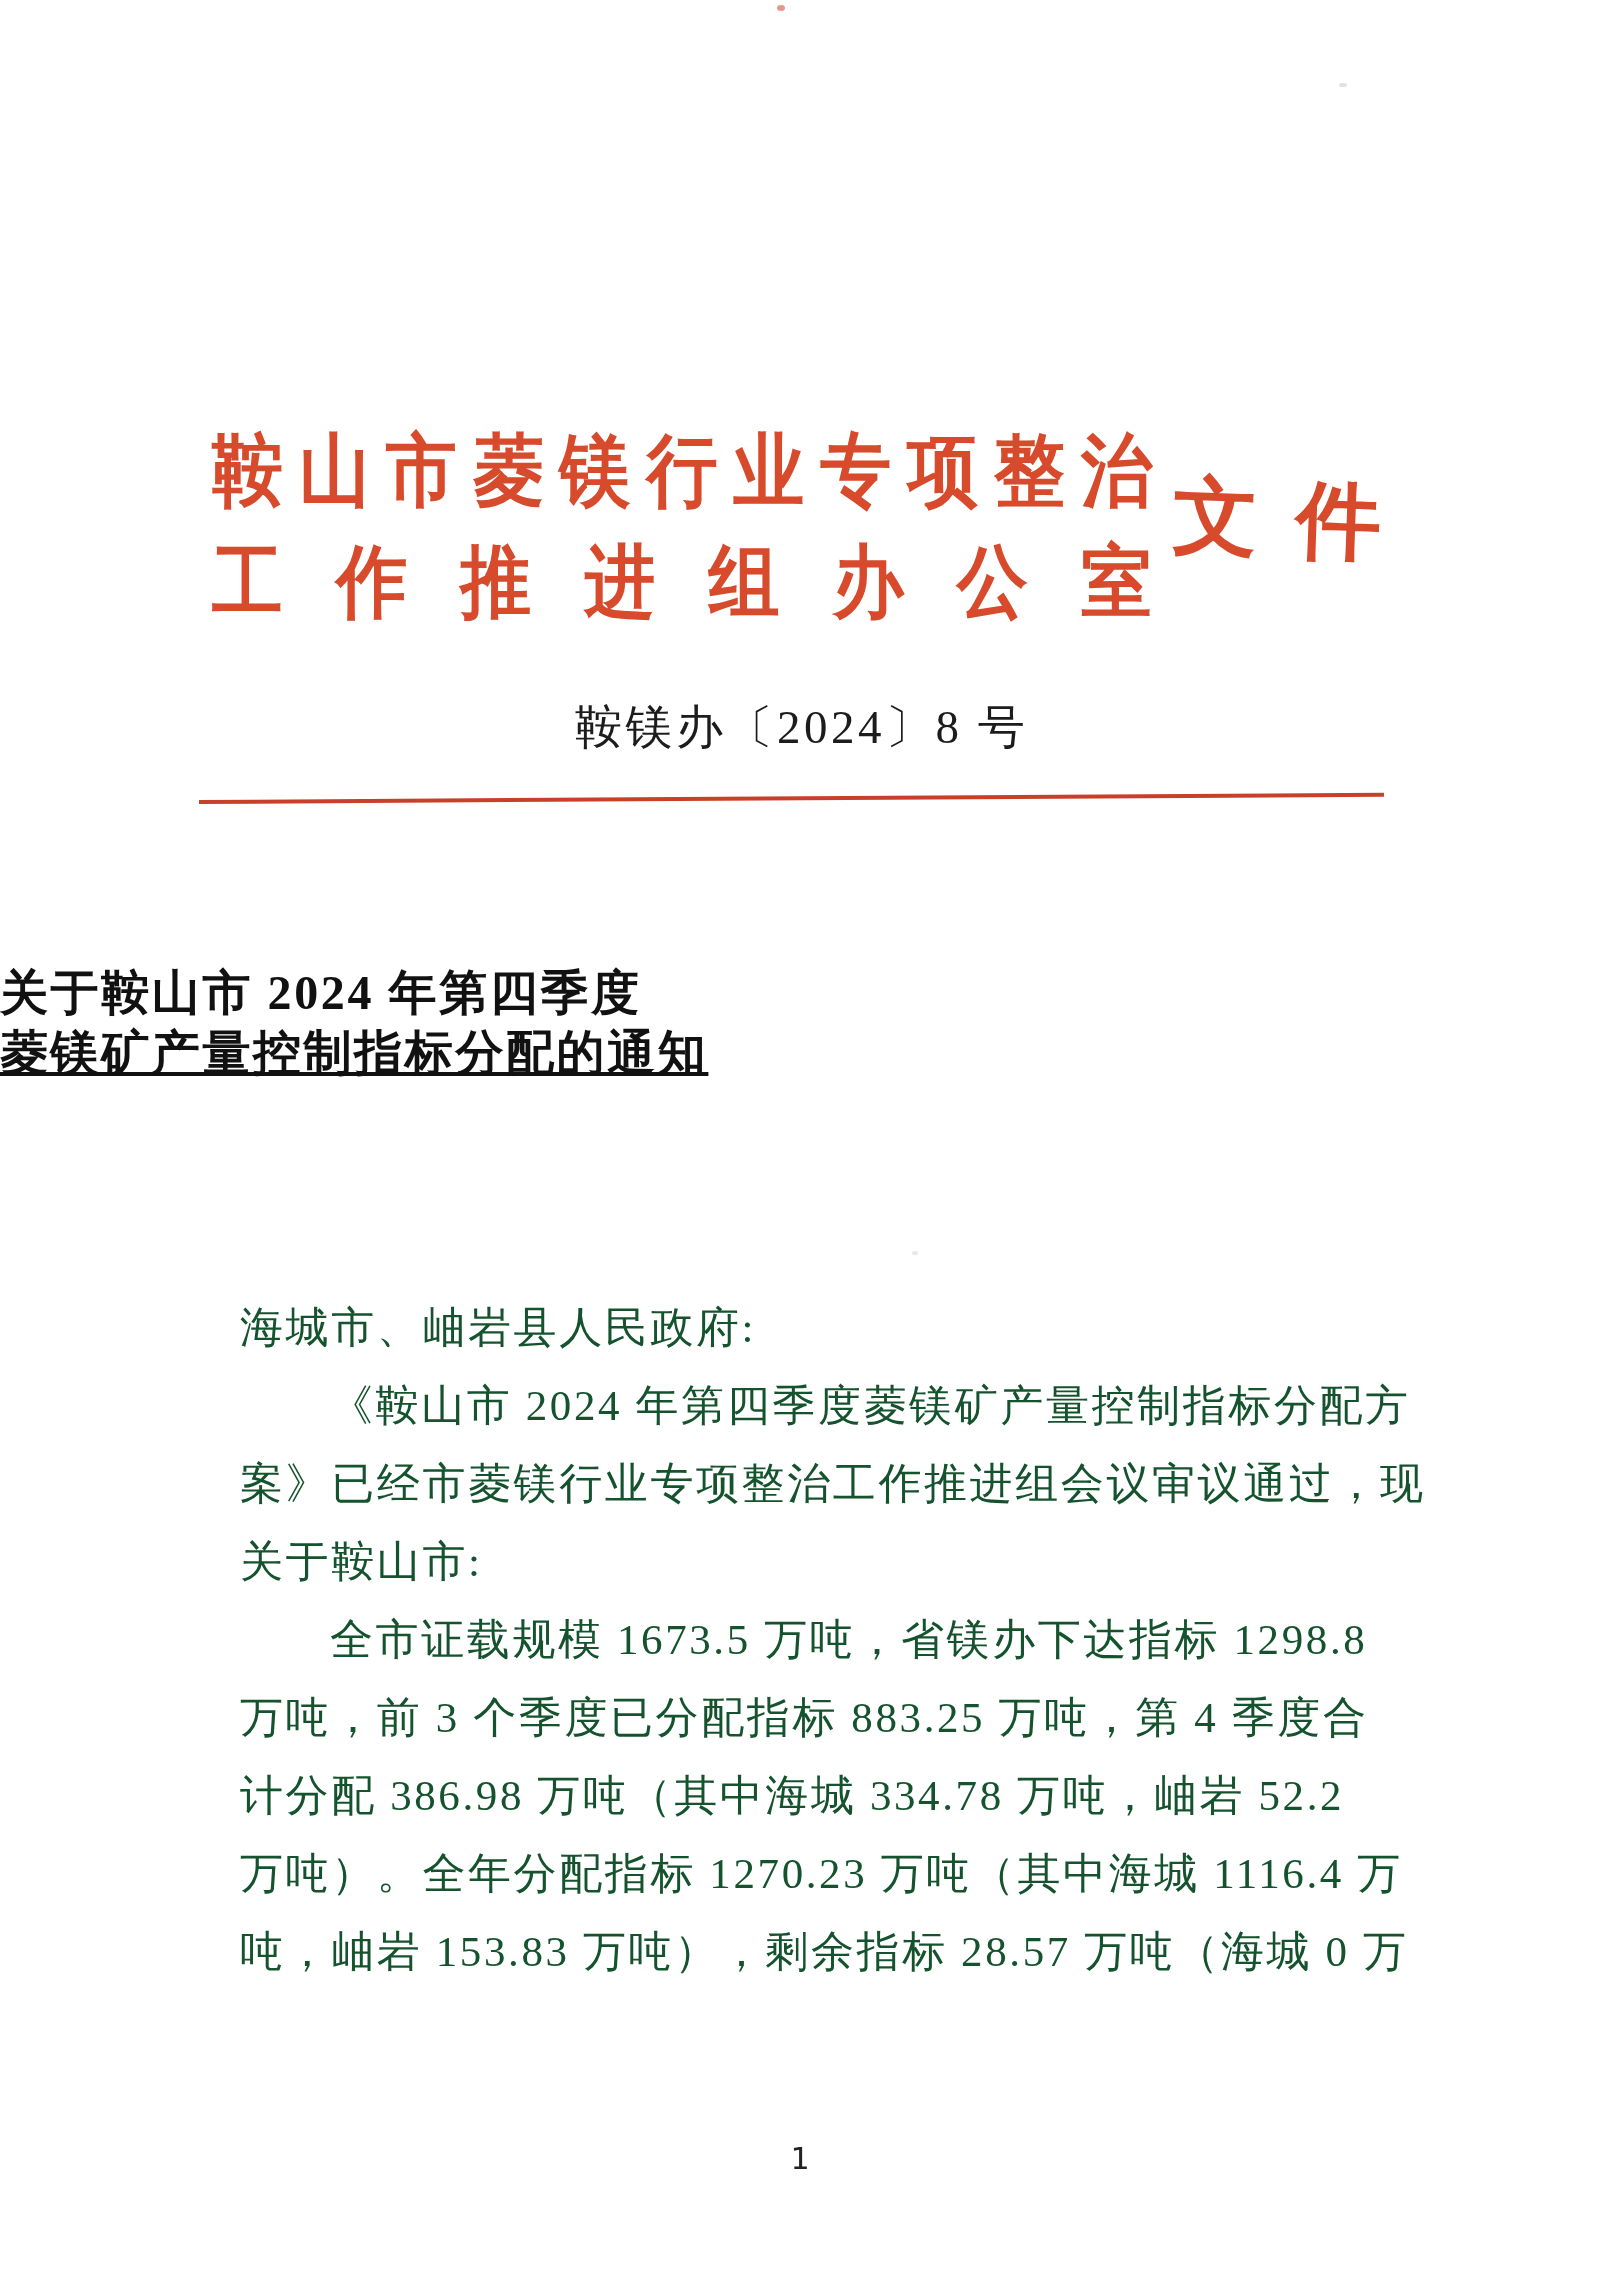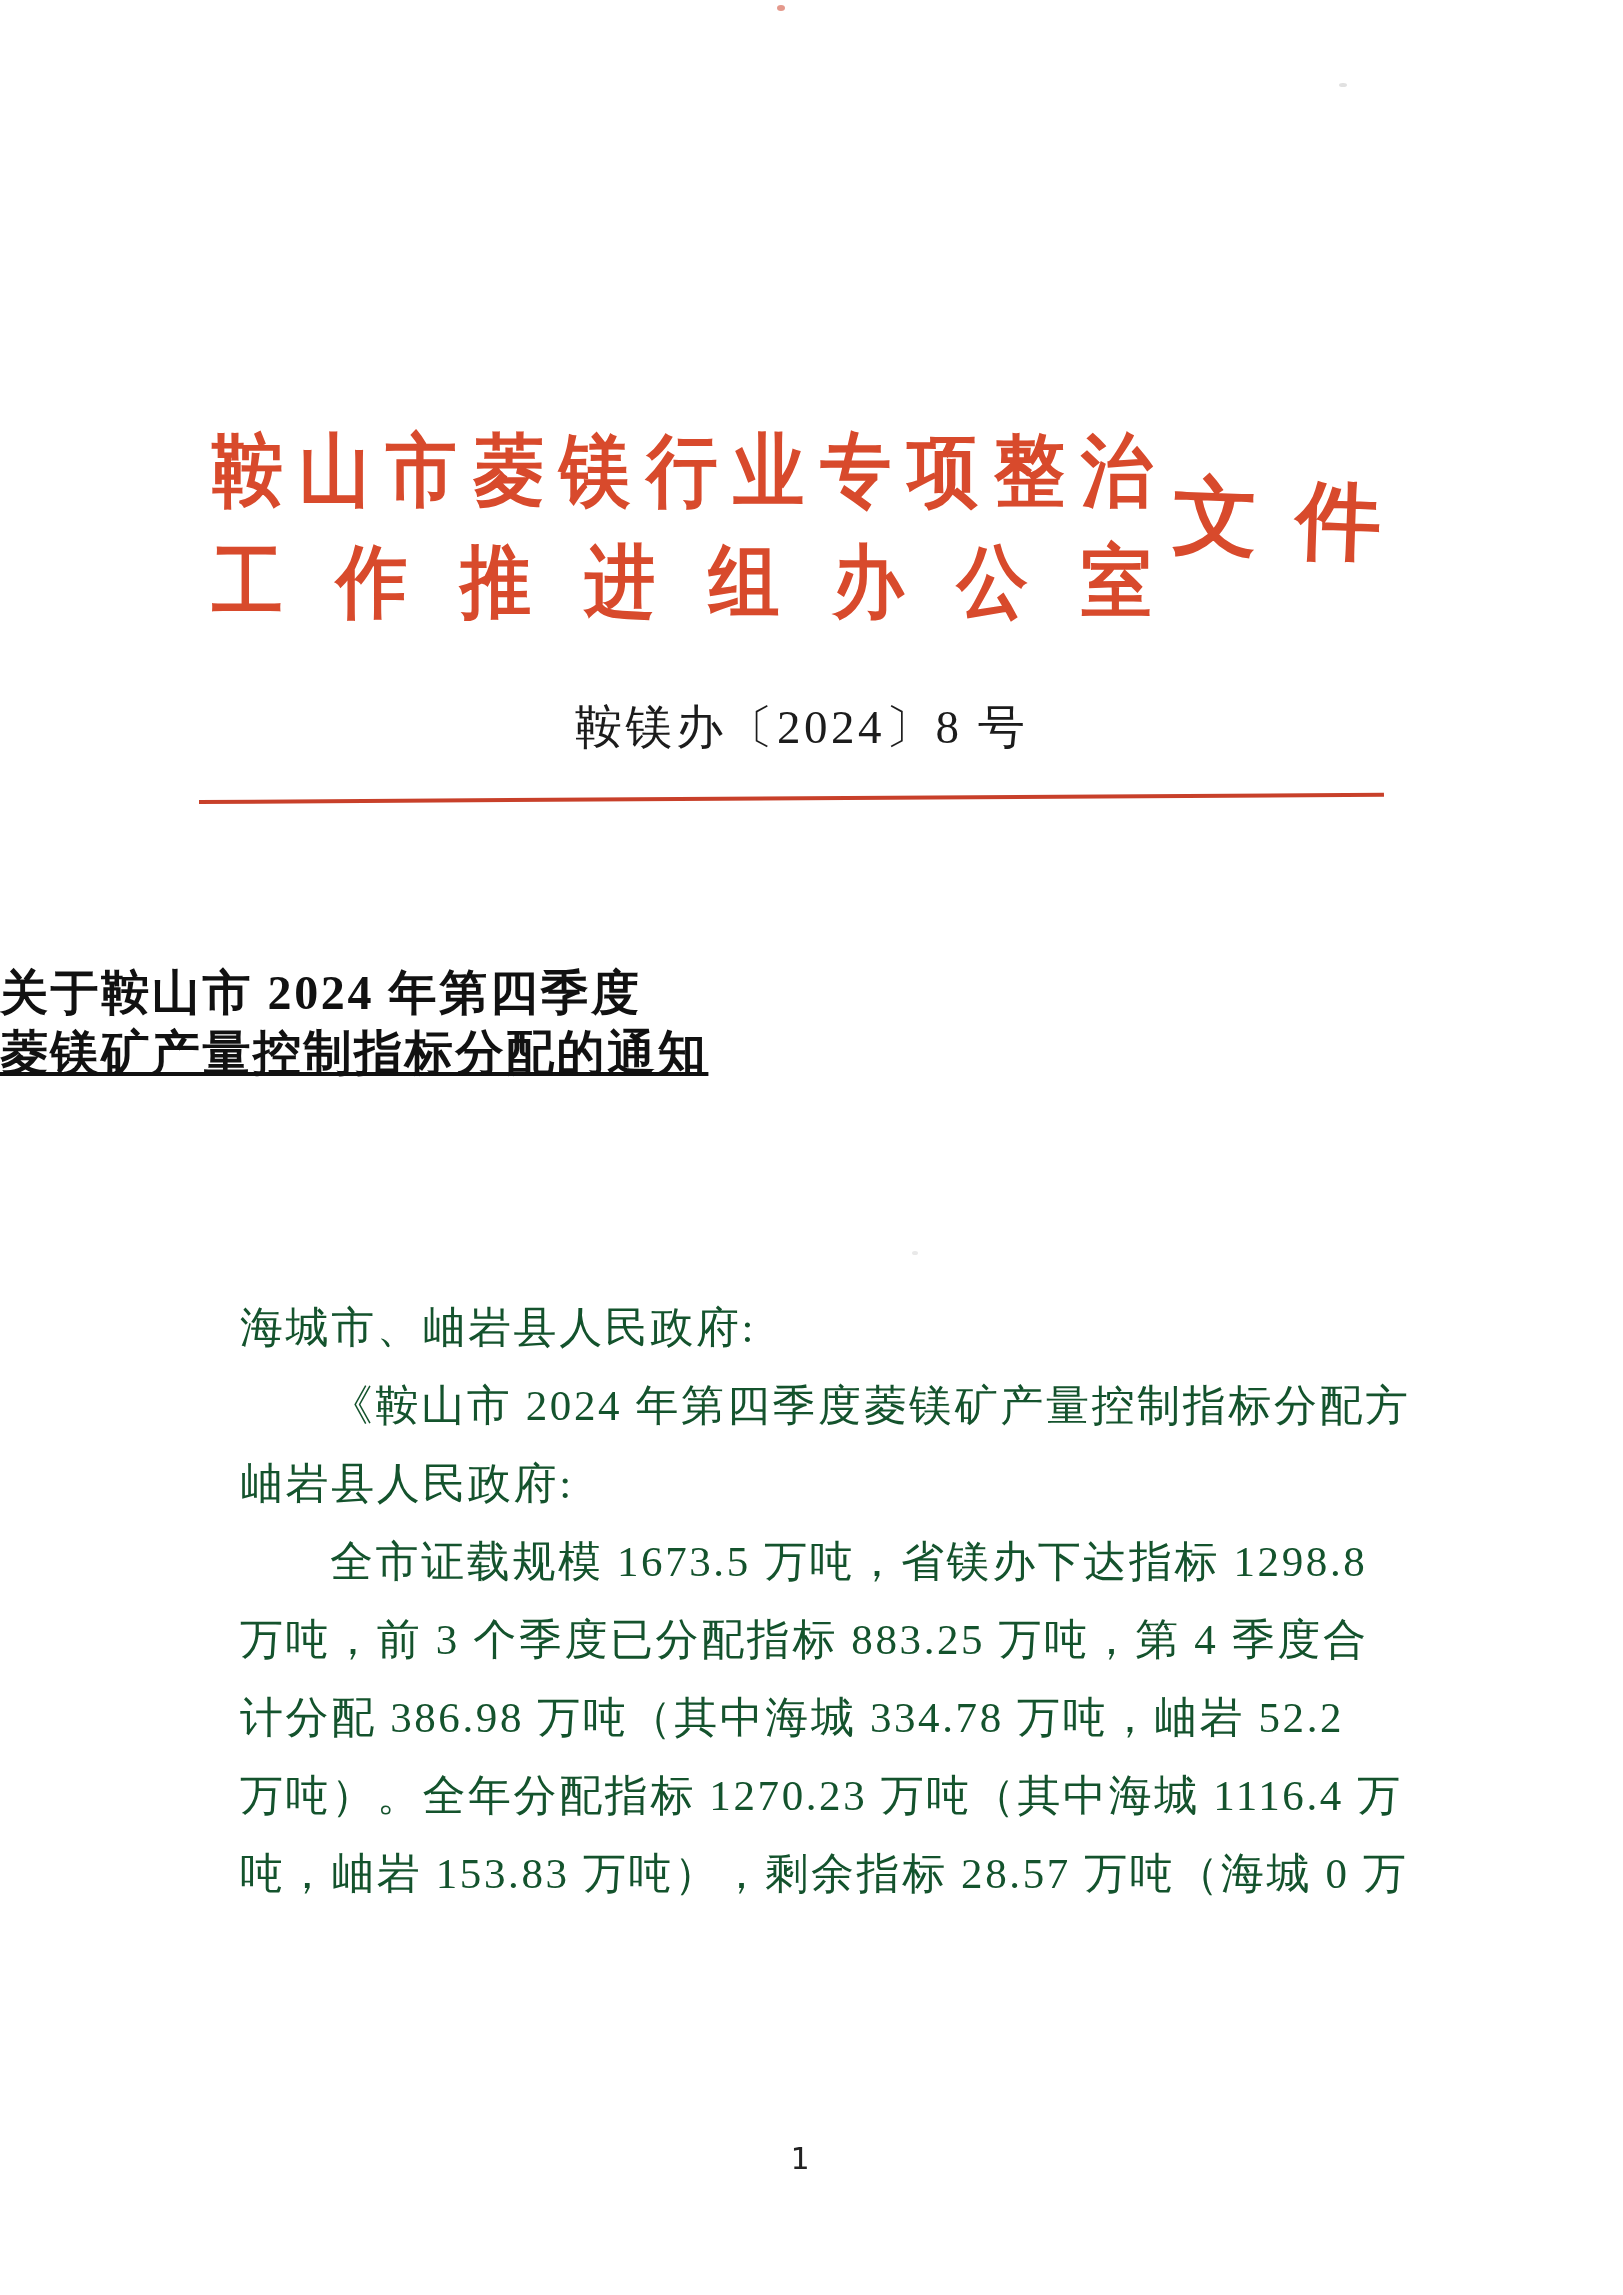--- a/index.html
+++ b/index.html
@@ -159,21 +159,22 @@
   <div class="doc-number">鞍镁办〔2024〕8 号</div>
 
   <div class="red-divider"></div>
 
   <div class="doc-title line1">关于鞍山市 2024 年第四季度</div>
   <div class="doc-title line2">菱镁矿产量控制指标分配的通知</div>
 
   <div class="body-text">
     <div class="body-line">海城市、岫岩县人民政府:</div>
     <div class="body-line indent">《鞍山市 2024 年第四季度菱镁矿产量控制指标分配方</div>
-    <div class="body-line">岫岩县人民政府:</div>
+    <div class="body-line">案》已经市菱镁行业专项整治工作推进组会议审议通过，现</div>
+    <div class="body-line">关于鞍山市:</div>
     <div class="body-line indent">全市证载规模 1673.5 万吨，省镁办下达指标 1298.8</div>
     <div class="body-line">万吨，前 3 个季度已分配指标 883.25 万吨，第 4 季度合</div>
     <div class="body-line">计分配 386.98 万吨（其中海城 334.78 万吨，岫岩 52.2</div>
     <div class="body-line">万吨）。全年分配指标 1270.23 万吨（其中海城 1116.4 万</div>
     <div class="body-line">吨，岫岩 153.83 万吨），剩余指标 28.57 万吨（海城 0 万</div>
   </div>
 
   <div class="page-number">1</div>
 
 </div>

